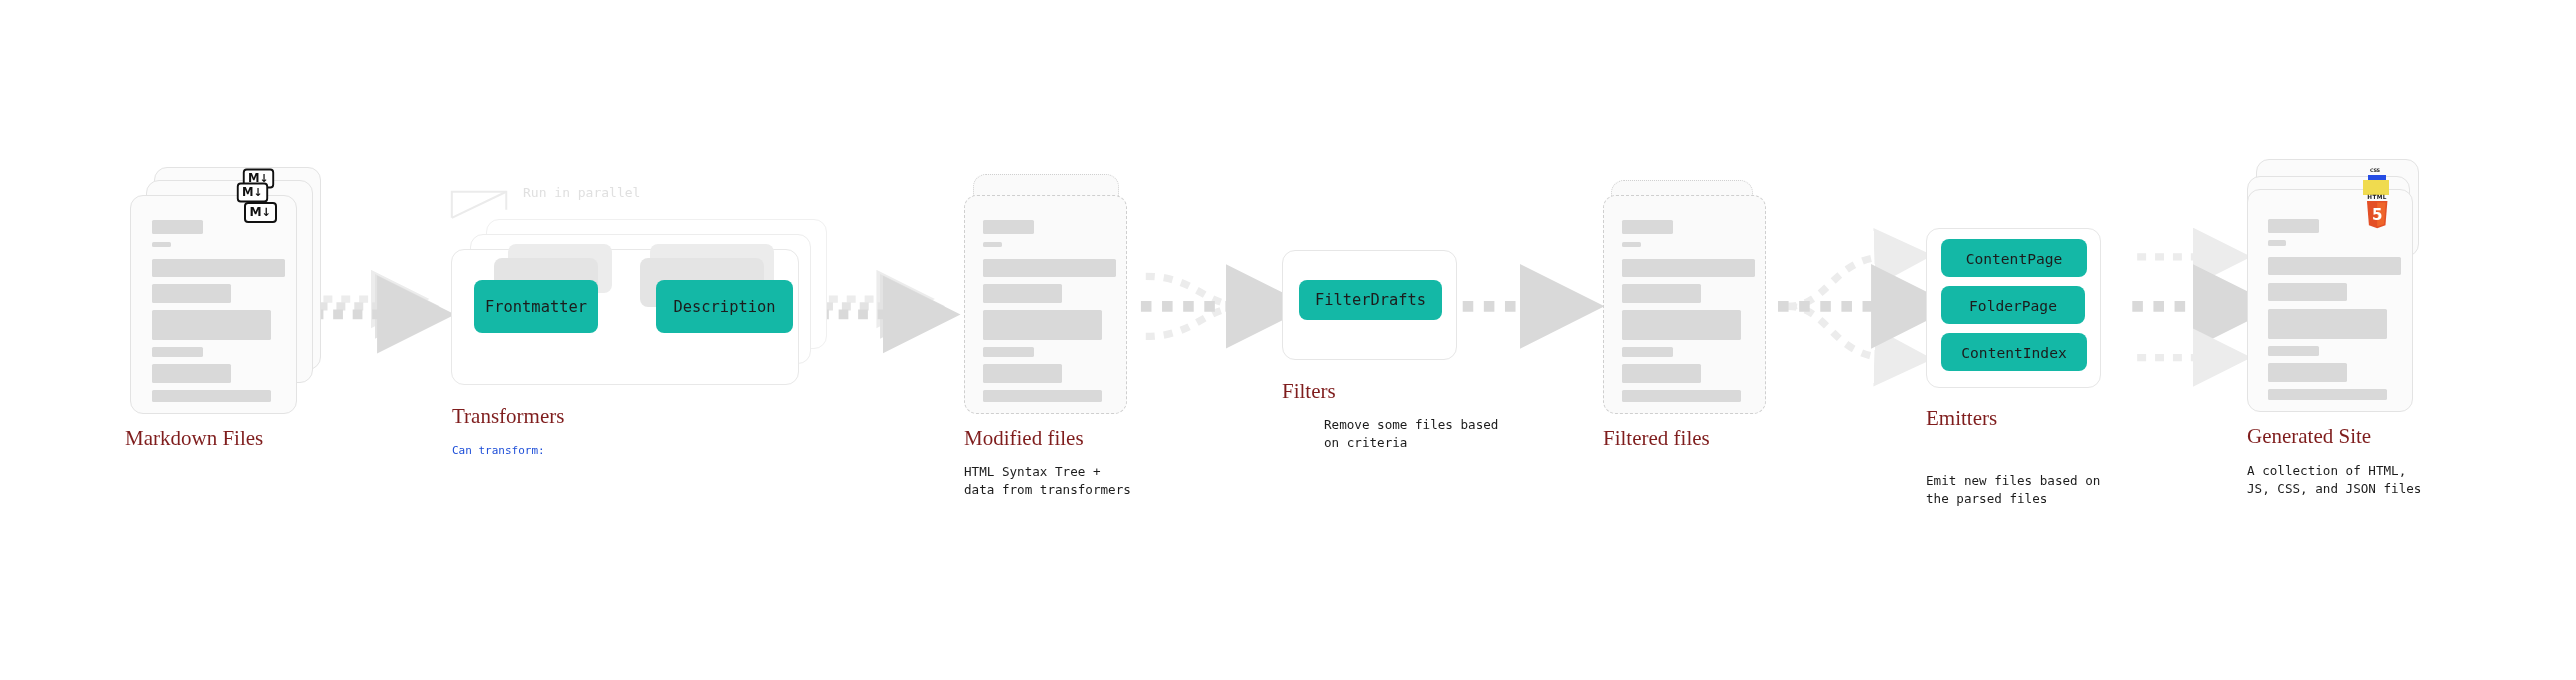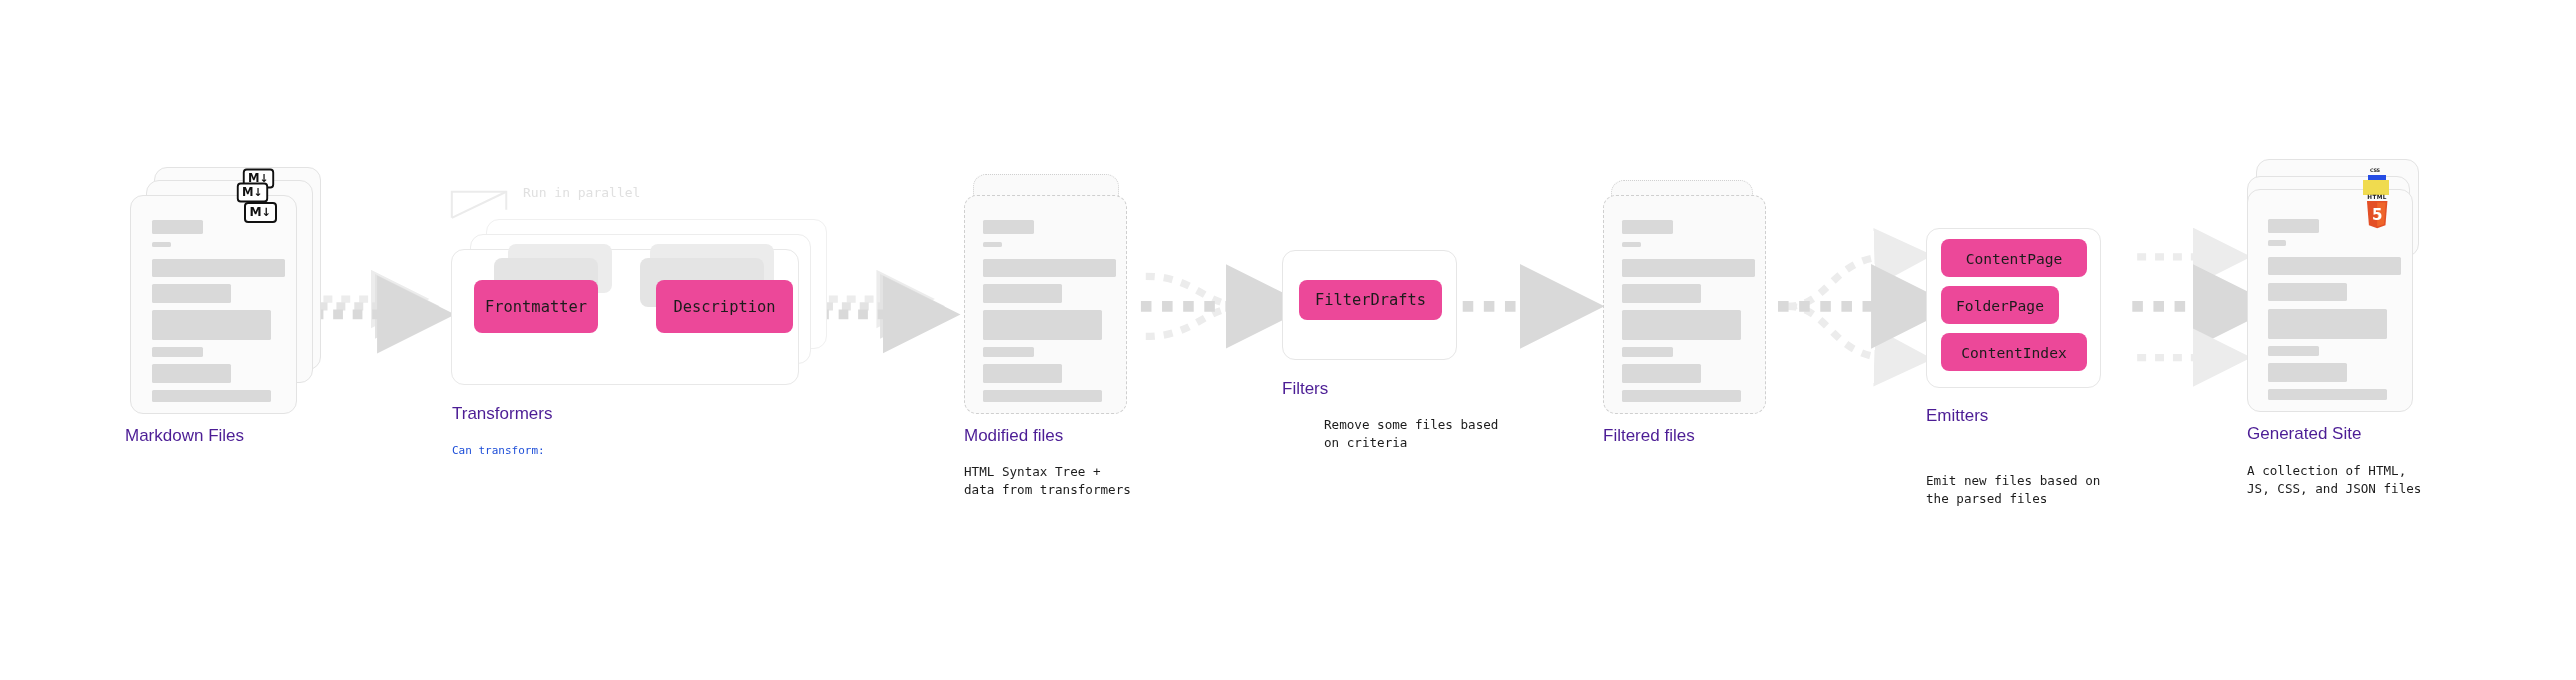--- a/index.html
+++ b/index.html
@@ -101,40 +101,40 @@
   
   .node-box {
     position: absolute;
     border: 1.6px solid #e6e6e6;
     border-radius: 13px;
     background: #ffffff;
     box-sizing: border-box;
   }
   .chip {
     position: absolute;
-    background: #ec4899;
+    background: #14b8a6;
     border-radius: 8.1px;
     display: flex;
     align-items: center;
     justify-content: center;
     font-family: "DejaVu Sans Mono", "Liberation Mono", monospace;
     font-size: 15.4px;
     color: #1c1c1c;
     box-sizing: border-box;
     white-space: nowrap;
   }
   .chip.ghost { background: #ececec; color: transparent; }
   .chip.ghost2 { background: #e4e4e4; color: transparent; }
 
   
   .caption-title {
     position: absolute;
-    font-family: Liberation Sans, sans-serif;
-    font-size: 17px;
-    color: #4c1d95;
+    font-family: Liberation Serif, serif;
+    font-size: 21px;
+    color: #7f1d1d;
     white-space: nowrap;
     letter-spacing: 0px;
   }
   .caption-sub {
     position: absolute;
     font-family: "DejaVu Sans Mono", "Liberation Mono", monospace;
     font-size: 12.6px;
     line-height: 1.45;
     color: #1c1c1c;
     white-space: pre;
@@ -327,21 +327,21 @@
         <div class="doc-line" style="width:79px;height:18.7px;"></div>
         <div class="doc-line" style="width:119px;height:11.4px;"></div>
       </div>
     </div>
   </div>
   <div class="caption-title" style="left:1603px; top:426px;">Filtered files</div>
 
   <div>
     <div class="node-box" style="left:1926px; top:228px; width:175px; height:160px;"></div>
     <div class="chip" style="left:1941px; top:239px; width:146px; height:38px; font-size:14.6px;">ContentPage</div>
-    <div class="chip" style="left:1941px; top:286px; width:118px; height:38px; font-size:14.6px;">FolderPage</div>
+    <div class="chip" style="left:1941px; top:286px; width:144px; height:38px; font-size:14.6px;">FolderPage</div>
     <div class="chip" style="left:1941px; top:333px; width:146px; height:38px; font-size:14.6px;">ContentIndex</div>
   </div>
   <div class="caption-title" style="left:1926px; top:406px;">Emitters</div>
   <div class="caption-sub" style="left:1926px; top:456px;margin-top:16px;">Emit new files based on
 the parsed files</div>
 
   <div class="doc-stack">
     <div class="doc-card" style="left:2256px; top:159px; width:163px; height:98px; z-index:1;"></div>
     <div class="doc-card" style="left:2247px; top:176px; width:163px; height:98px; z-index:2;"></div>
     <div class="doc-card" style="left:2247px; top:189px; width:166px; height:223px; z-index:3;">

